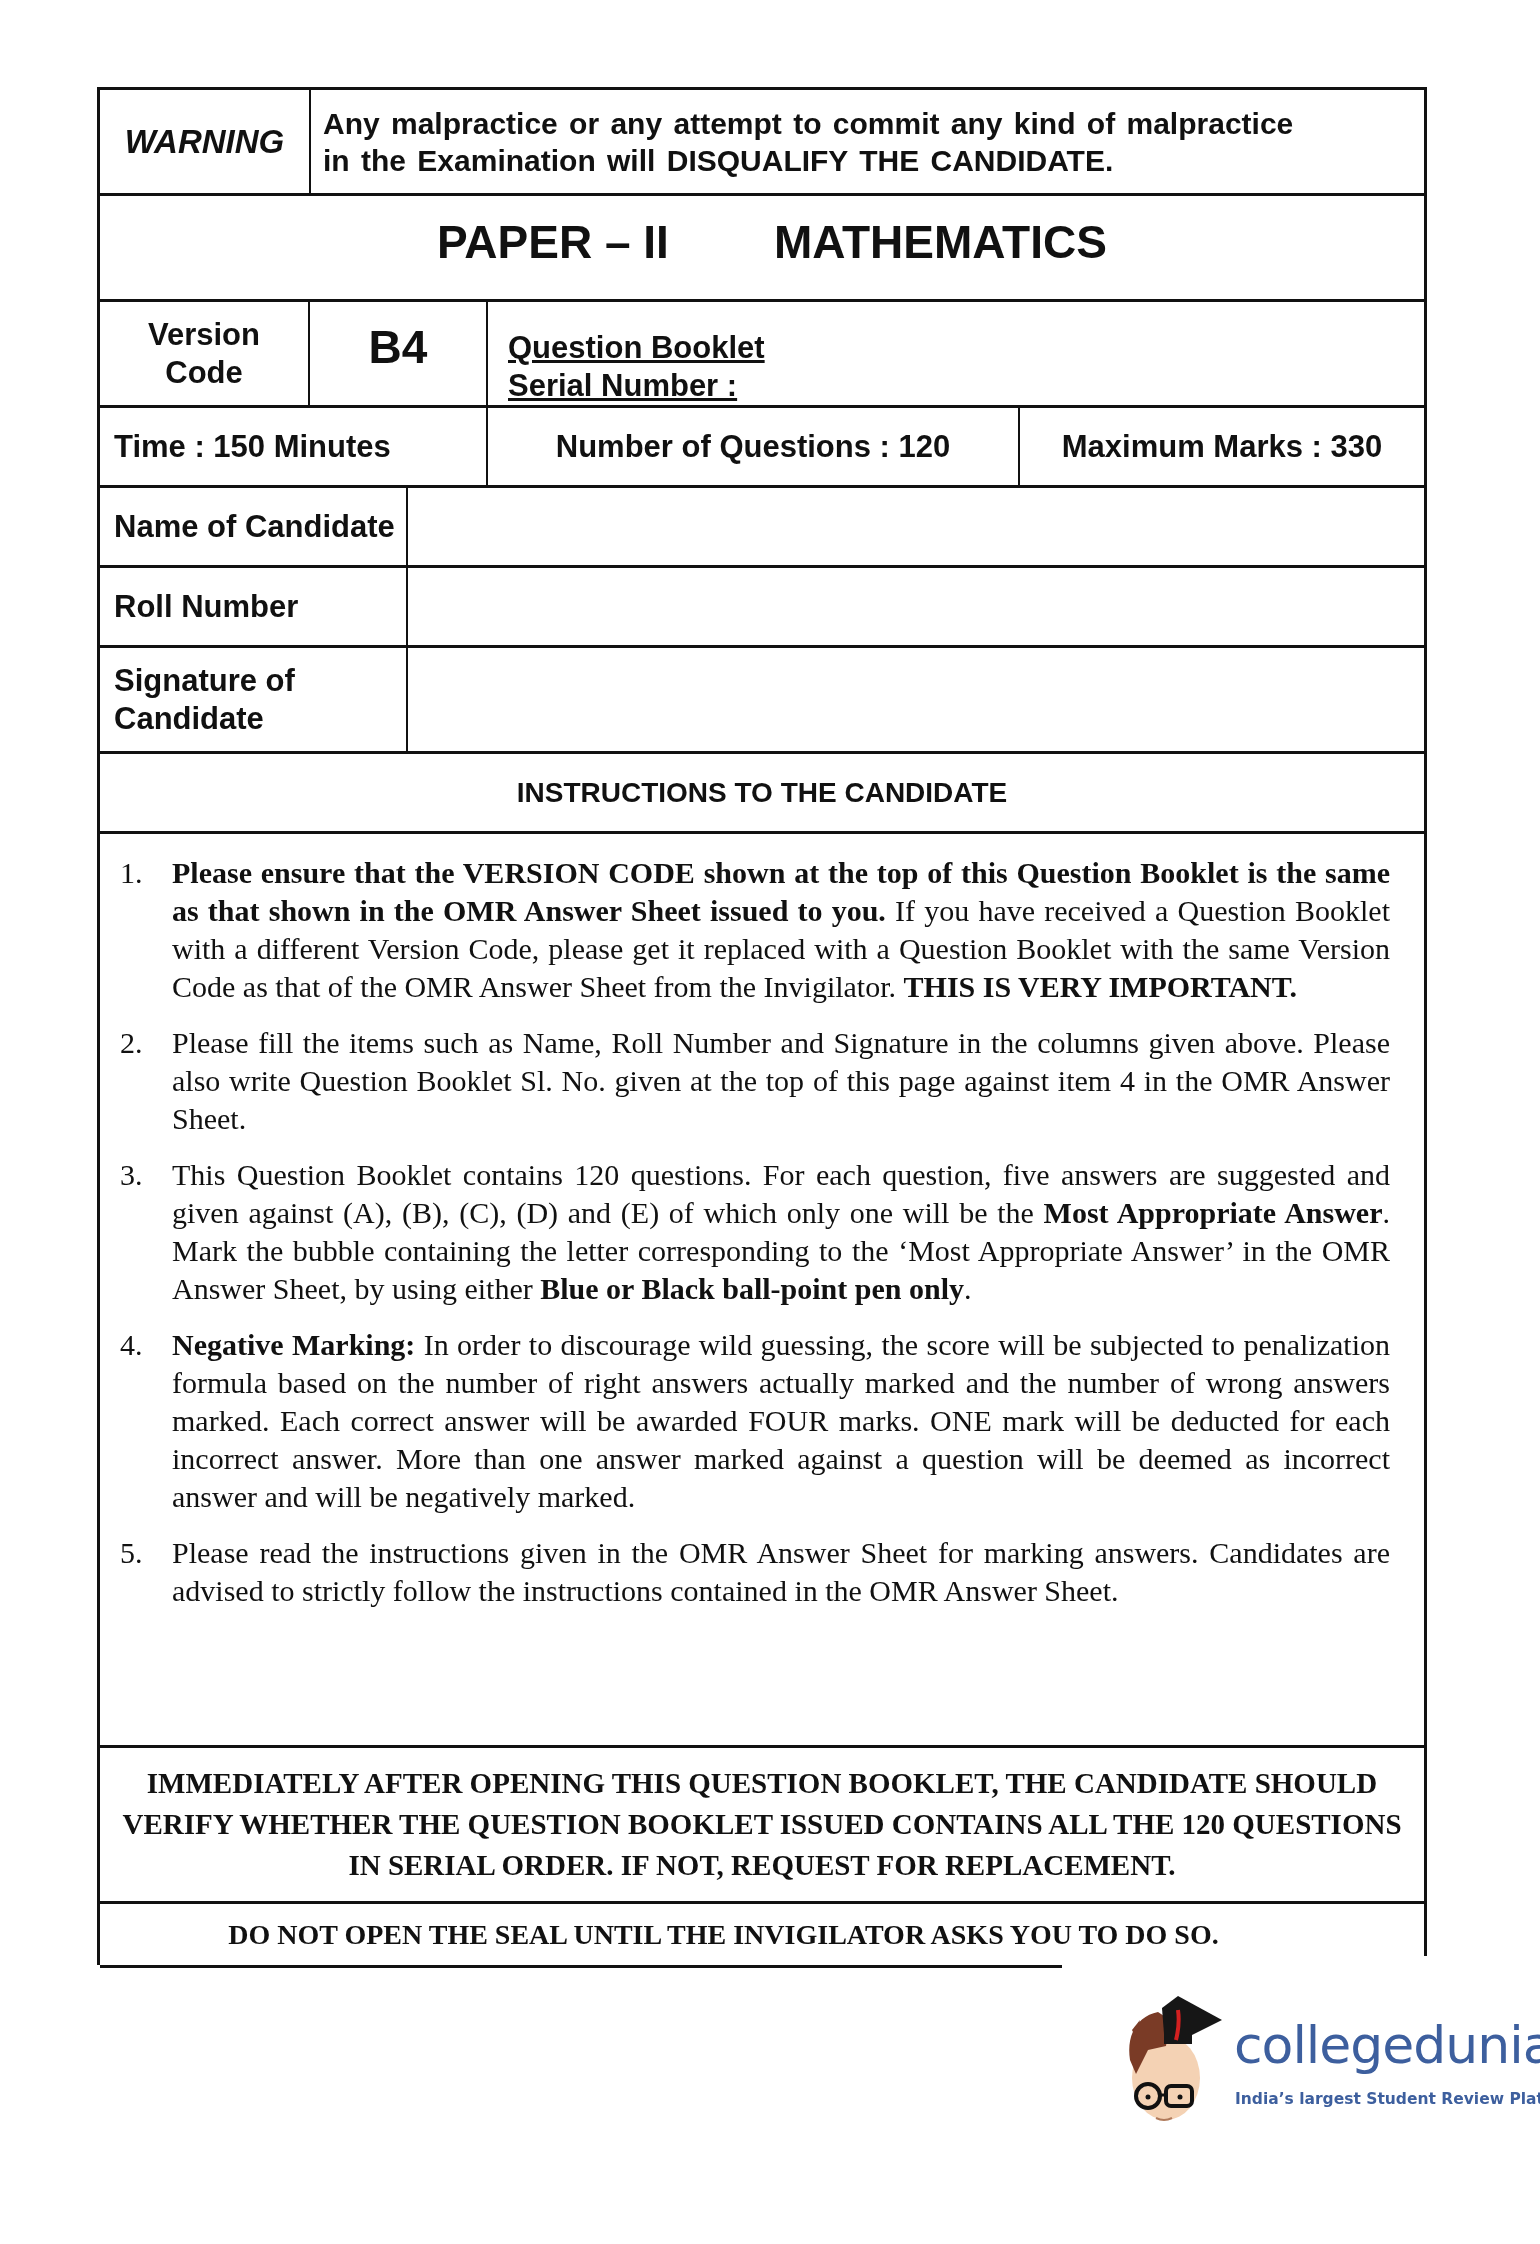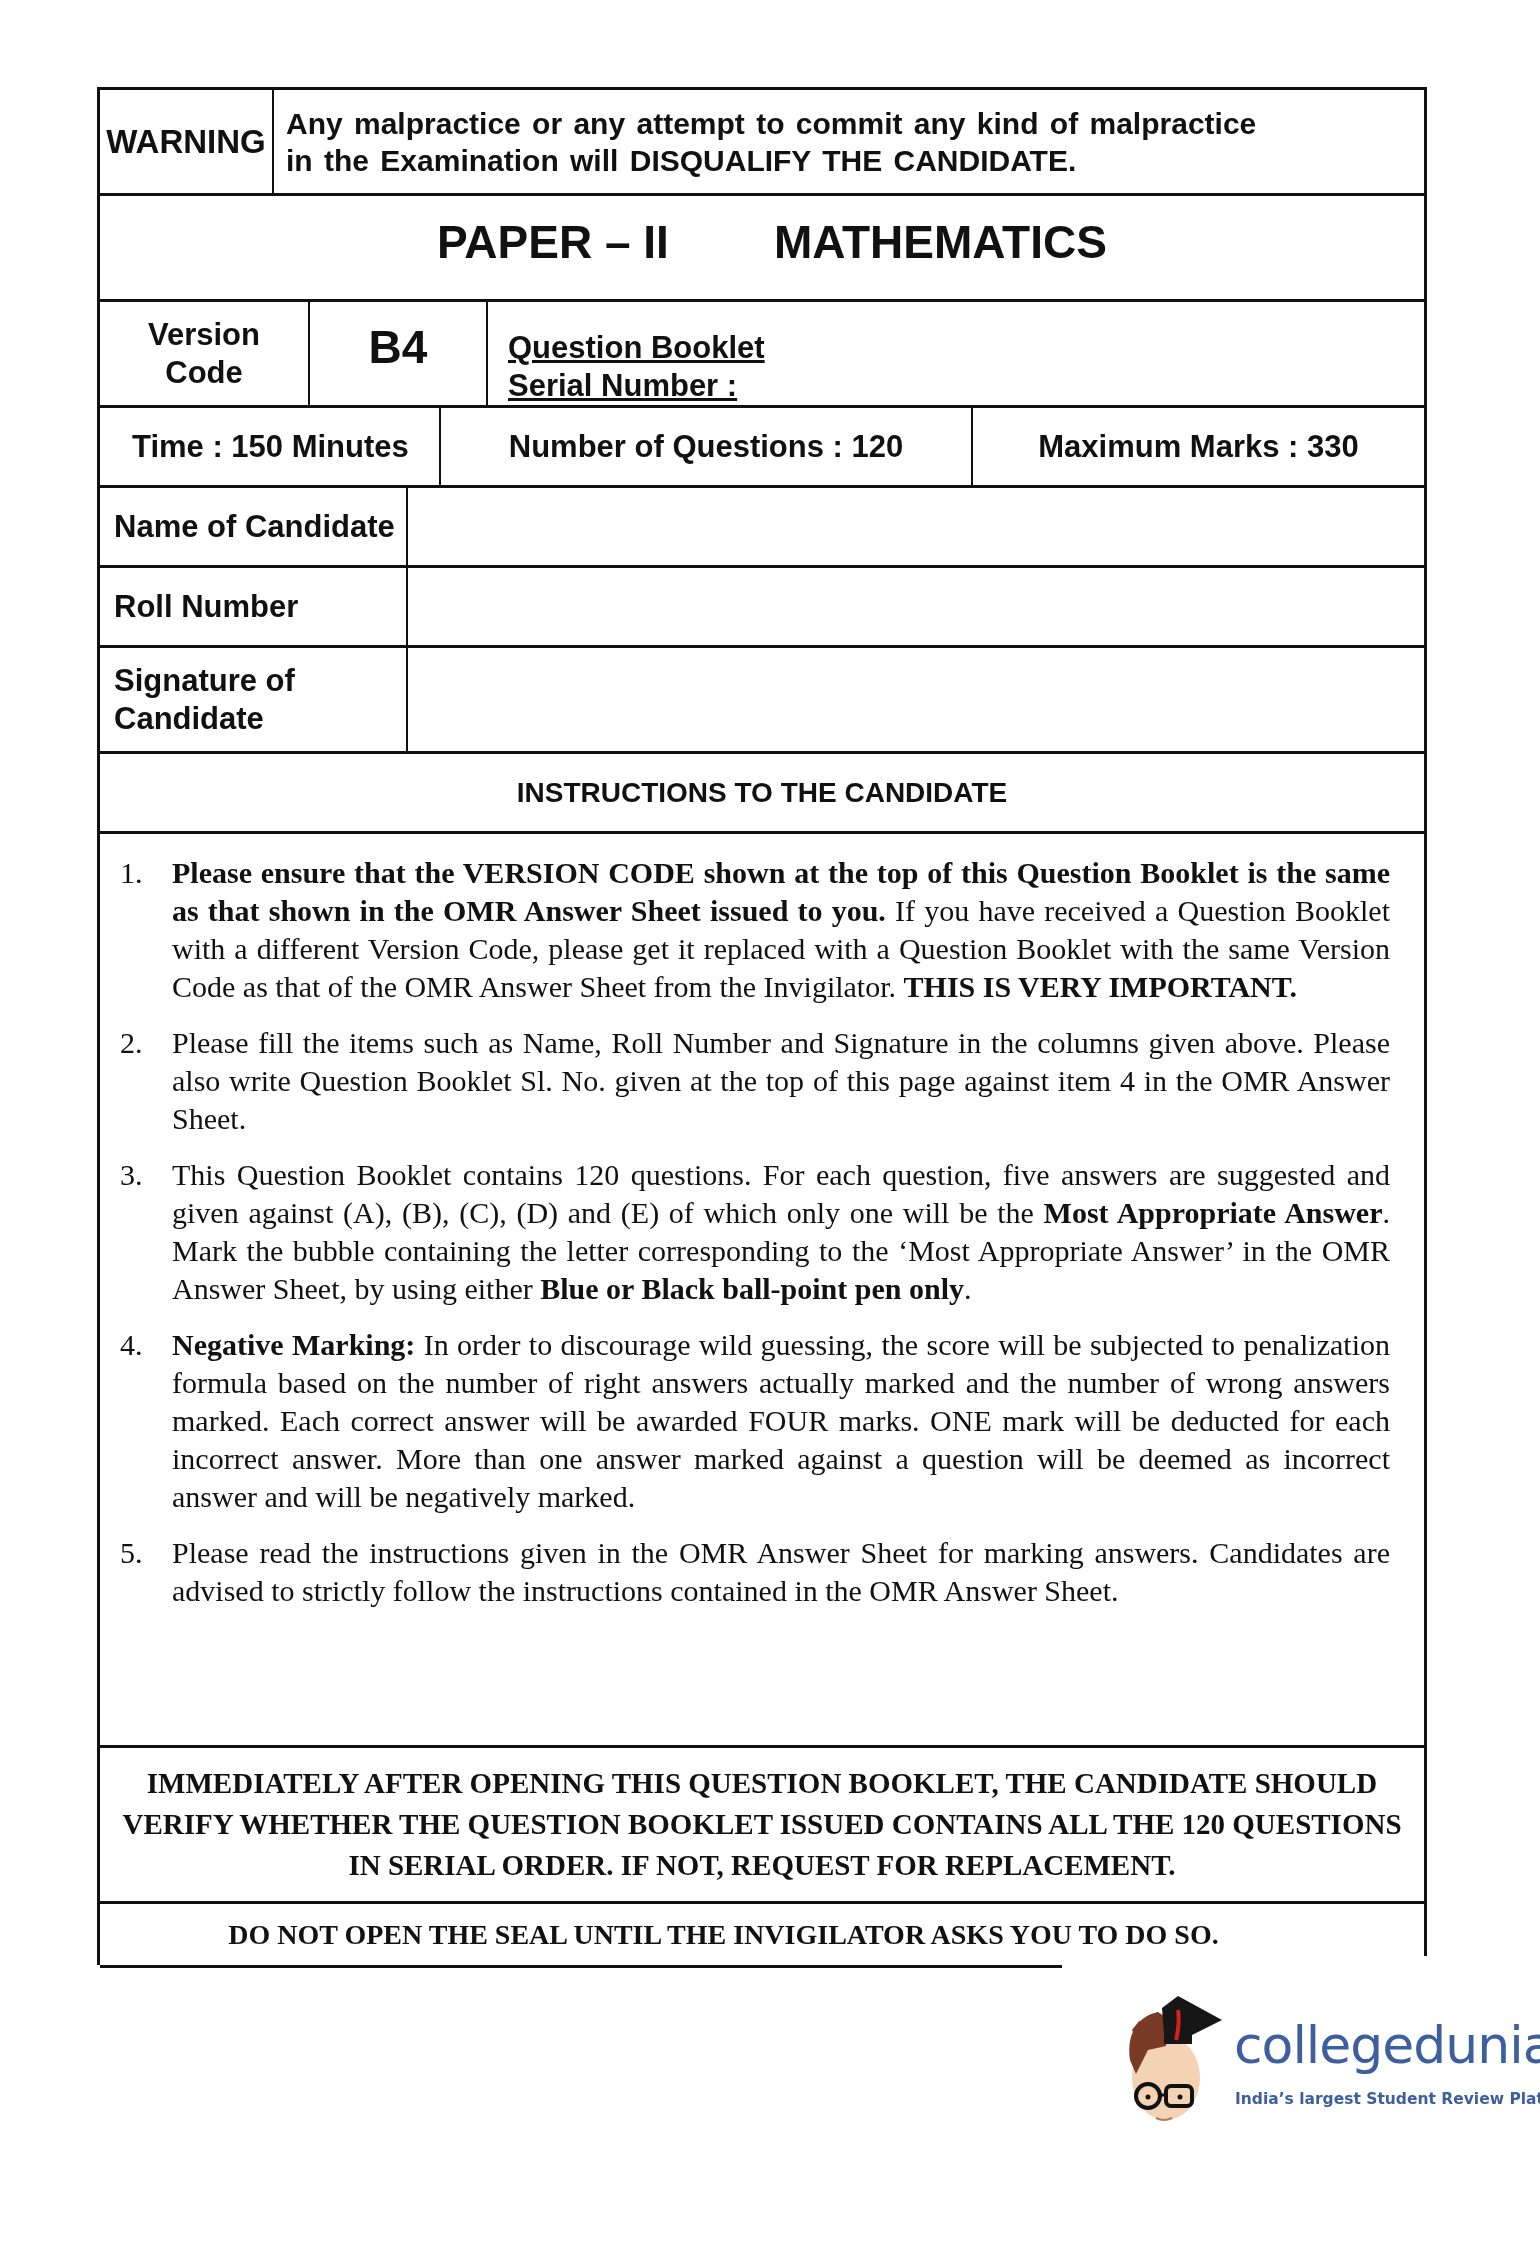--- a/index.html
+++ b/index.html
@@ -7,37 +7,37 @@
   .sans { font-family: "Liberation Sans", "DejaVu Sans", sans-serif; font-weight:bold; }
   .serif { font-family: "Liberation Serif", "DejaVu Serif", serif; }
 
   .frame { position:absolute; left:97px; top:87px; width:1330px; }
   .row { position:relative; display:flex; border-left:3px solid #111; border-right:3px solid #111; border-top:3px solid #111; box-sizing:border-box; }
   .cell { box-sizing:border-box; display:flex; align-items:center; }
   .vdiv { border-right:2px solid #111; }
 
   
   .r-warning { height:106px; }
-  .r-warning .c1 { width:174px; justify-content:center; font-size:33px; }
+  .r-warning .c1 { width:211px; justify-content:center; font-size:33px;font-style:italic; }
   .r-warning .c2 { flex:1; padding-left:12px; font-size:30px; line-height:37px; word-spacing:3px; }
 
   
   .r-title { height:106px; justify-content:center; align-items:center; font-size:46px; }
   .r-title .t1 { margin-right:105px; }
   .r-title .wrap { display:flex; align-items:center; justify-content:center; width:100%; padding-left:20px; padding-bottom:12px; }
 
   
   .r-version { height:106px; }
   .r-version .c1 { width:210px; flex-direction:column; justify-content:center; font-size:31px; line-height:38px; }
   .r-version .c2 { width:178px; justify-content:center; font-size:46px; padding-bottom:14px; }
   .r-version .c3 { flex:1; padding-left:20px; font-size:31px; line-height:38px; flex-direction:column; align-items:flex-start; justify-content:flex-end;text-decoration:underline; }
 
   
   .r-time { height:80px; font-size:31px; }
-  .r-time .c1 { width:341px; padding-left:32px; }
+  .r-time .c1 { width:388px; padding-left:14px; }
   .r-time .c2 { width:532px; justify-content:center; }
   .r-time .c3 { flex:1; justify-content:center; }
 
   
   .r-field { height:80px; font-size:31px; }
   .r-field.tall { height:106px; }
   .r-field .c1 { width:308px; padding-left:14px; line-height:38px; }
   .r-field .c2 { flex:1; }
 
   

